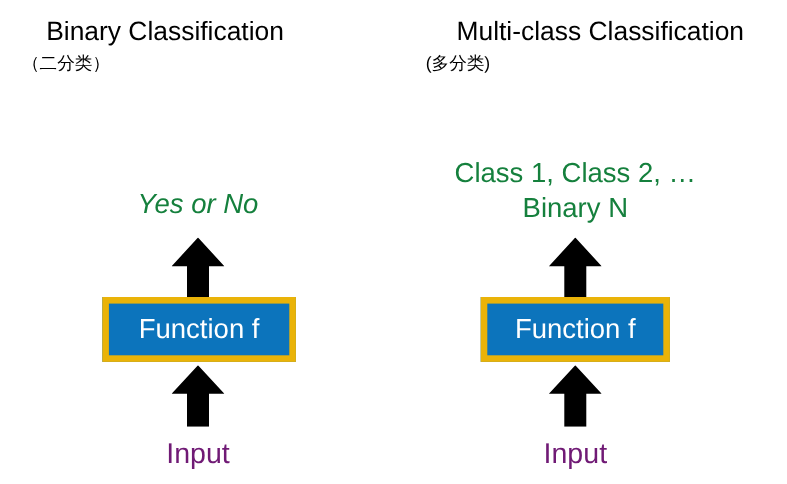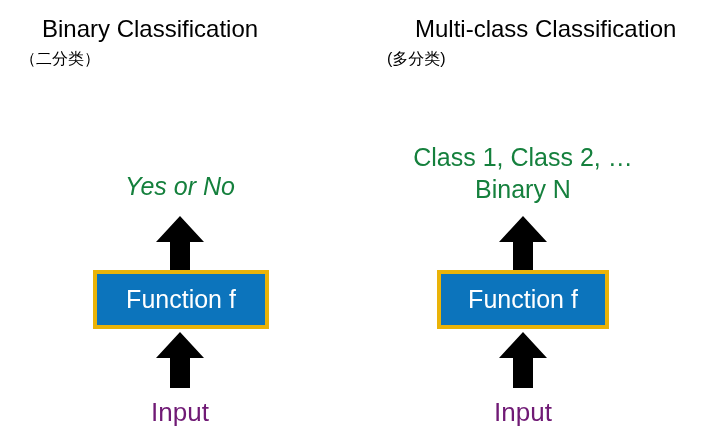--- a/index.html
+++ b/index.html
@@ -86,21 +86,21 @@
   
   .func-box {
     position: absolute;
     display: flex;
     align-items: center;
     justify-content: center;
     color: #ffffff;
     font-size: 25px;
     line-height: 1;
     box-sizing: border-box;
-    border: 4px solid #eab308;
+    border: 6px solid #eab308;
   }
   #func-box-binary {
     left: 93px;
     top: 270px;
     width: 176px;
     height: 59px;
   }
   #func-box-multi {
     left: 437px;
     top: 270px;

